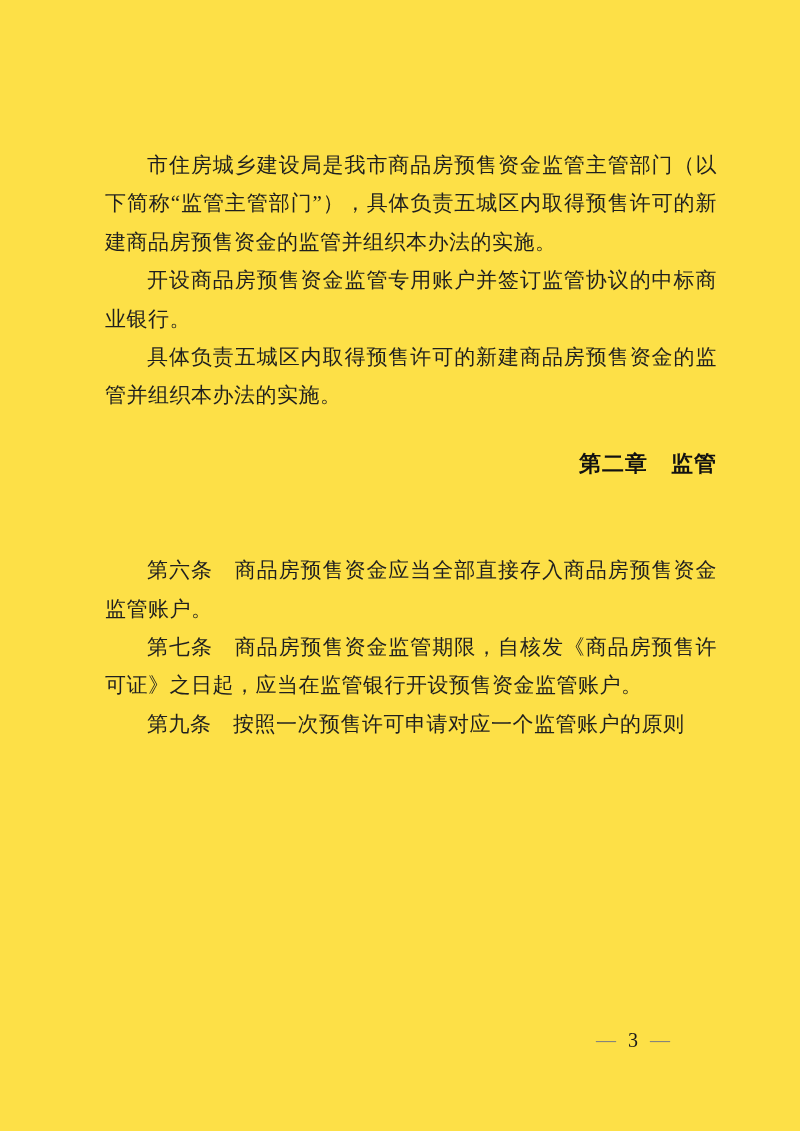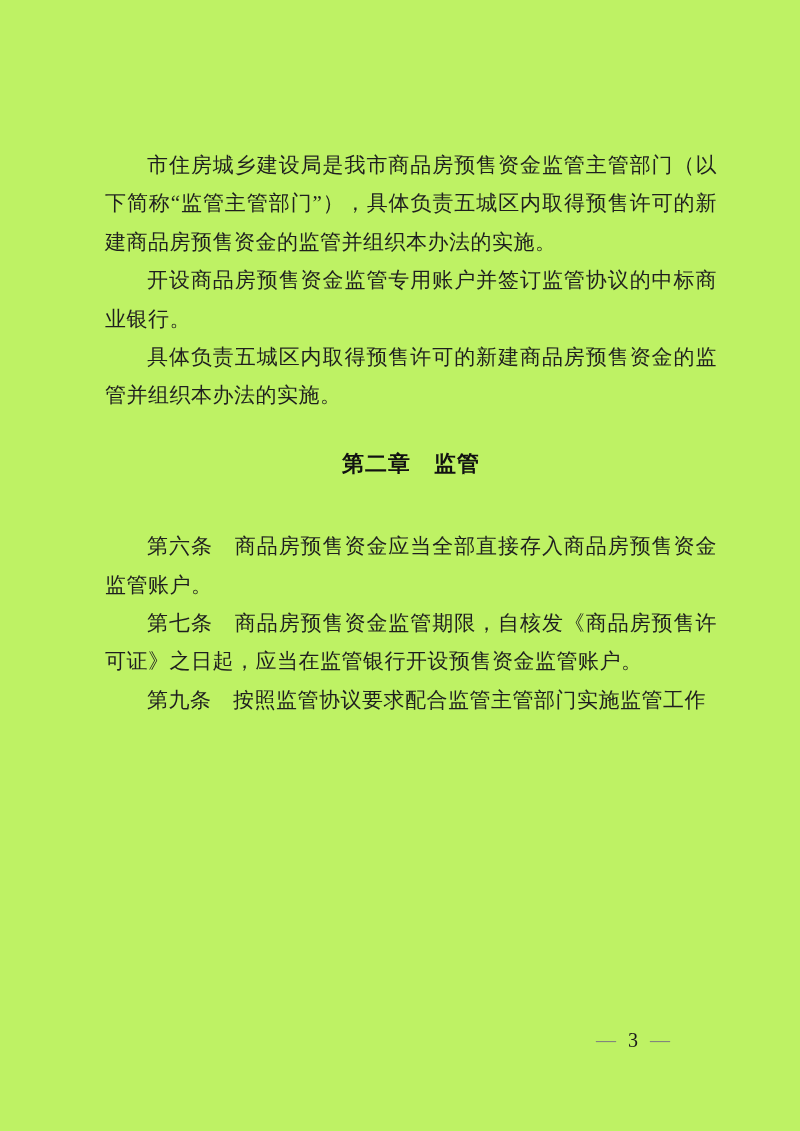--- a/index.html
+++ b/index.html
@@ -4,21 +4,21 @@
 <style>
   html, body {
     margin: 0;
     padding: 0;
     background: #ffffff;
   }
   .page {
     position: relative;
     width: 800px;
     height: 1131px;
-    background: #bef264;
+    background: #fde047;
     overflow: hidden;
     font-family: "Liberation Serif", serif;
     color: #1f1f1f;
   }
   .content {
     position: absolute;
     left: 105px;
     top: 146px;
     width: 612px;
   }
@@ -26,26 +26,26 @@
     margin: 0;
     font-size: 21px;
     line-height: 38.4px;
     text-align: justify;
     text-justify: inter-character;
     text-indent: 2em;
     letter-spacing: 0.5px;
     word-break: break-all;
   }
   .chapter-heading {
-    margin: 30px 0 44px 0;
+    margin: 30px 0 68px 0;
     font-family: "Liberation Sans", sans-serif;
     font-weight: bold;
     font-size: 22px;
     line-height: 38.4px;
-    text-align: center;
+    text-align: right;
     color: #111111;
     letter-spacing: 1px;
   }
   .footer {
     position: absolute;
     top: 1028px;
     right: 118px;
     font-size: 20px;
     line-height: 24px;
     white-space: nowrap;
@@ -64,19 +64,19 @@
 <div class="page">
   <div class="content">
     <p class="para">市住房城乡建设局是我市商品房预售资金监管主管部门（以下简称“监管主管部门”），具体负责五城区内取得预售许可的新建商品房预售资金的监管并组织本办法的实施。</p>
     <p class="para">开设商品房预售资金监管专用账户并签订监管协议的中标商业银行。</p>
     <p class="para">具体负责五城区内取得预售许可的新建商品房预售资金的监管并组织本办法的实施。</p>
 
     <h2 class="chapter-heading">第二章　监管</h2>
 
     <p class="para">第六条　商品房预售资金应当全部直接存入商品房预售资金监管账户。</p>
     <p class="para">第七条　商品房预售资金监管期限，自核发《商品房预售许可证》之日起，应当在监管银行开设预售资金监管账户。</p>
-    <p class="para">第九条　按照监管协议要求配合监管主管部门实施监管工作</p>
+    <p class="para">第九条　按照一次预售许可申请对应一个监管账户的原则</p>
   </div>
 
   <div class="footer">
     <span class="dash">—</span><span class="num">3</span><span class="dash">—</span>
   </div>
 </div>
 
 </body></html>

